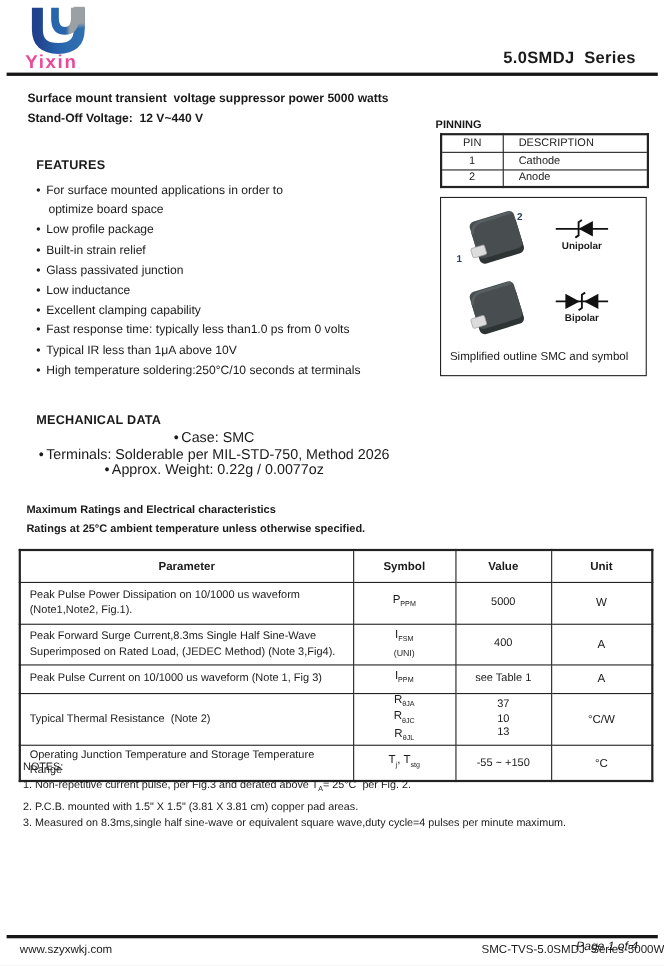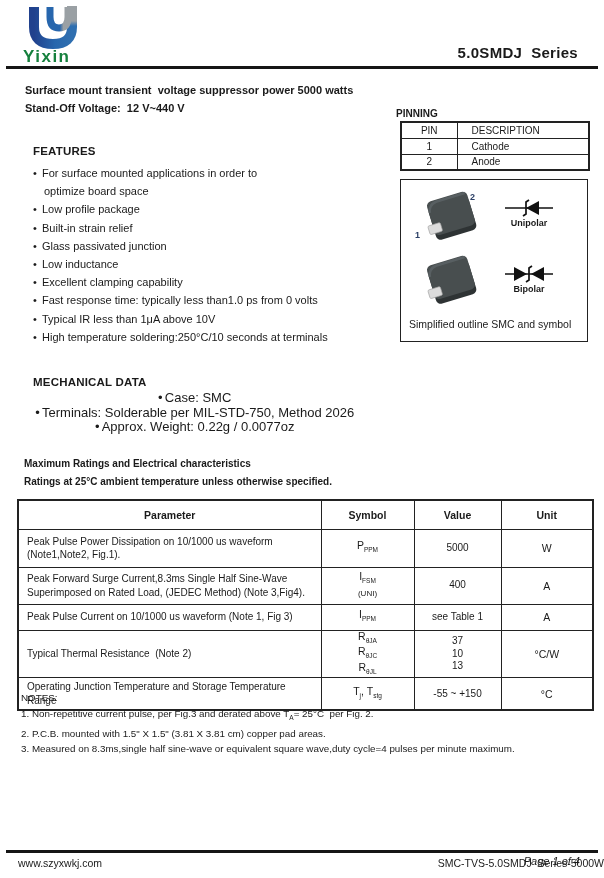--- a/index.html
+++ b/index.html
@@ -3,21 +3,21 @@
 <meta charset="utf-8">
 <style>
   * { margin:0; padding:0; box-sizing:border-box; }
   html,body { background:#e8e8e8; }
   body { font-family:"Liberation Sans", sans-serif; color:#1a1a1a; }
   .page { position:relative; width:604px; height:878px; background:#ffffff; margin:0 auto; overflow:hidden; }
   .t { white-space:pre-wrap; }
 
   
   .logo-wrap { position:absolute; left:24px; top:6px; }
-  .logo-text { position:absolute; left:23px; top:47px; font-size:17px; font-weight:bold; color:#15803d; letter-spacing:1.5px; }
+  .logo-text { position:absolute; left:23px; top:47px; font-size:17px; font-weight:bold; color:#ec4899; letter-spacing:1.5px; }
   .series-title { position:absolute; right:26px; top:44px; font-size:15px; font-weight:bold; letter-spacing:0.3px; }
   .rule { position:absolute; left:6px; right:6px; height:3px; background:#161616; }
   .rule.top { top:66px; }
   .rule.bottom { top:850px; }
 
   
   .intro { position:absolute; left:25px; top:81px; font-size:11px; font-weight:bold; line-height:18px; }
 
   
   .features { position:absolute; left:33px; top:145px; width:360px; }

